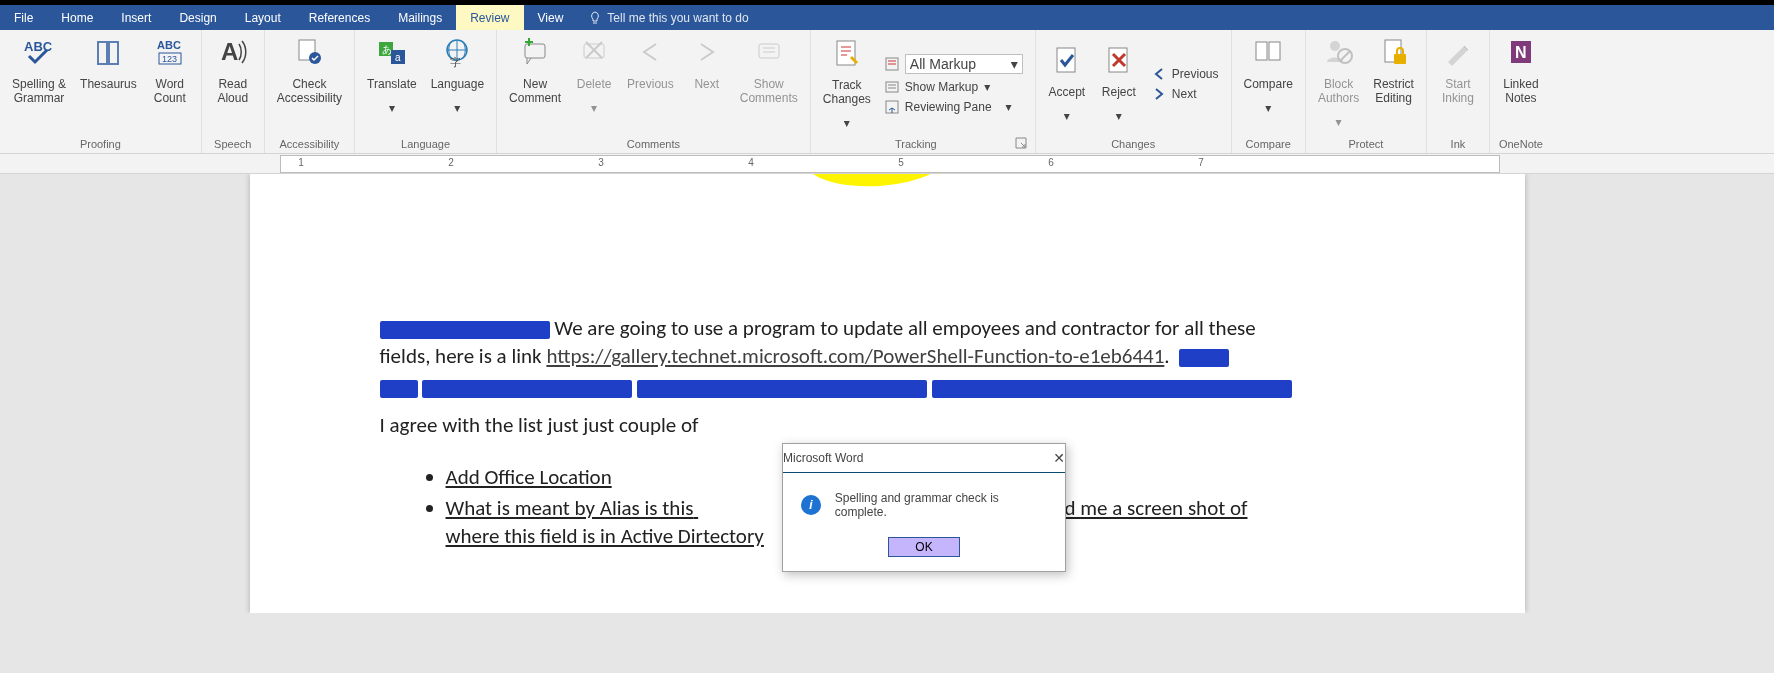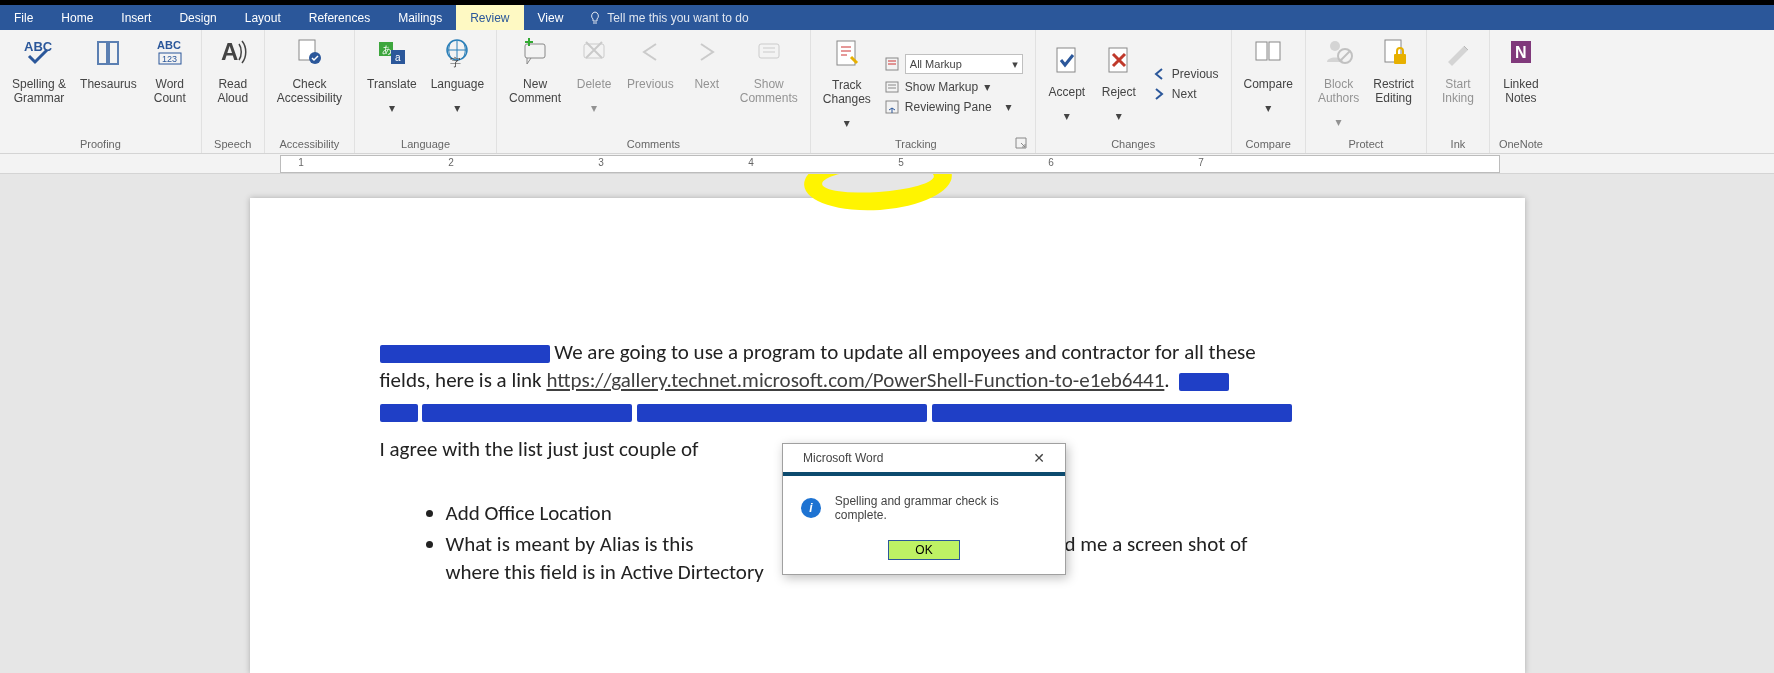--- a/index.html
+++ b/index.html
@@ -54,64 +54,64 @@
     cursor: pointer; text-align: center;
     font-size: 12px; line-height: 1.15;
     min-width: 50px;
   }
   .btn.disabled { opacity: .55; cursor: default; }
   .btn .ic { width: 32px; height: 32px; display:flex;align-items:center;justify-content:center;}
   .sm-row { display:flex; flex-direction:column; gap:2px; align-items:flex-start;}
   .sm-btn { display:flex;align-items:center;gap:6px;padding:2px 6px;font-size:12px;cursor:pointer;}
   .select-box{
     border:1px solid #c0c0c0;background:#fff;height:20px;width:118px;
-    display:flex;align-items:center;justify-content:space-between;padding:0 4px;font-size:11px;
+    display:flex;align-items:center;justify-content:space-between;padding:0 4px;font-size:14px;
   }
   .dialog-launcher{width:12px;height:12px;align-self:flex-end;margin:0 2px 4px auto;}
 
   .ruler-container{
     height:20px;background:#f3f3f3;border-bottom:1px solid #d4d4d4;
     display:flex;align-items:center;padding-left:280px;position:relative;
   }
   .ruler{height:18px;background:#fff;border:1px solid #bcbcbc;flex:0 0 1220px;position:relative;font-size:10px;color:#666;}
   .ruler .num{position:absolute;top:1px;transform:translateX(-50%);}
 
   .docarea{
-    position:relative;height:500px;overflow:hidden;
-    display:flex;justify-content:center;padding-top:24px;
+    position:relative;height:439px;overflow:hidden;
+    display:flex;justify-content:center;
   }
   .page{
     width:1275px;background:#fff;box-shadow:0 0 6px rgba(0,0,0,.25);
     padding:140px 130px 0 130px;position:relative;
     font-family: Calibri, sans-serif;
     color:#222;font-size:21px;line-height:1.35;
   }
   .line1{position:relative;}
   .redact1{display:inline-block;width:170px;height:18px;background:#1f3fc6;vertical-align:middle;border-radius:2px;}
   .highlight-circle{
     position:absolute; left:554px; top:-48px;
     width:148px;height:60px;border:18px solid #fff400;border-radius:50%/50%;
     transform:rotate(-4deg);
     pointer-events:none;
   }
   a.hlink{color:#404040;text-decoration:underline;}
   .line3{position:relative;margin-top:2px;}
   .redact-long{display:inline-block;height:18px;background:#1f3fc6;vertical-align:middle;border-radius:2px;}
-  .bullets{margin-top:36px;padding-left:66px;}
+  .bullets{margin-top:24px;padding-left:66px;text-decoration:underline;}
   .bullets li{list-style:disc;margin:2px 0;}
   .dlg{
     position:absolute;left:782px;top:443px;width:284px;
     background:#fff;border:1px solid #a0a0a0;box-shadow:2px 3px 10px rgba(0,0,0,.25);
     font-size:12px;
   }
-  .dlg-title{display:flex;justify-content:space-between;align-items:center;padding:6px 20px;border-bottom:4px solid #0c4a6e;gap:16px;}
+  .dlg-title{display:flex;justify-content:space-between;align-items:center;padding:6px 0;border-bottom:1px solid #0c4a6e;gap:16px;}
   .dlg-body{display:flex;gap:14px;padding:18px 14px 10px 18px;align-items:center;}
   .info-ic{width:20px;height:20px;border-radius:50%;background:#1e73d2;color:#fff;display:flex;align-items:center;justify-content:center;font-weight:bold;font-style:italic;font-size:12px;}
   .dlg-btns{display:flex;justify-content:center;padding:8px 0 14px;}
-  .ok-btn{border:1px solid #2b579a;background:#bef264;padding:2px 26px;font-size:12px;cursor:pointer;}
+  .ok-btn{border:1px solid #2b579a;background:#c4b5fd;padding:2px 26px;font-size:12px;cursor:pointer;}
 
   svg{display:block;}
 </style>
 </head>
 <body>
 
 <div class="titlebar"></div>
 
 <div class="menubar">
   <div class="tab">File</div>

